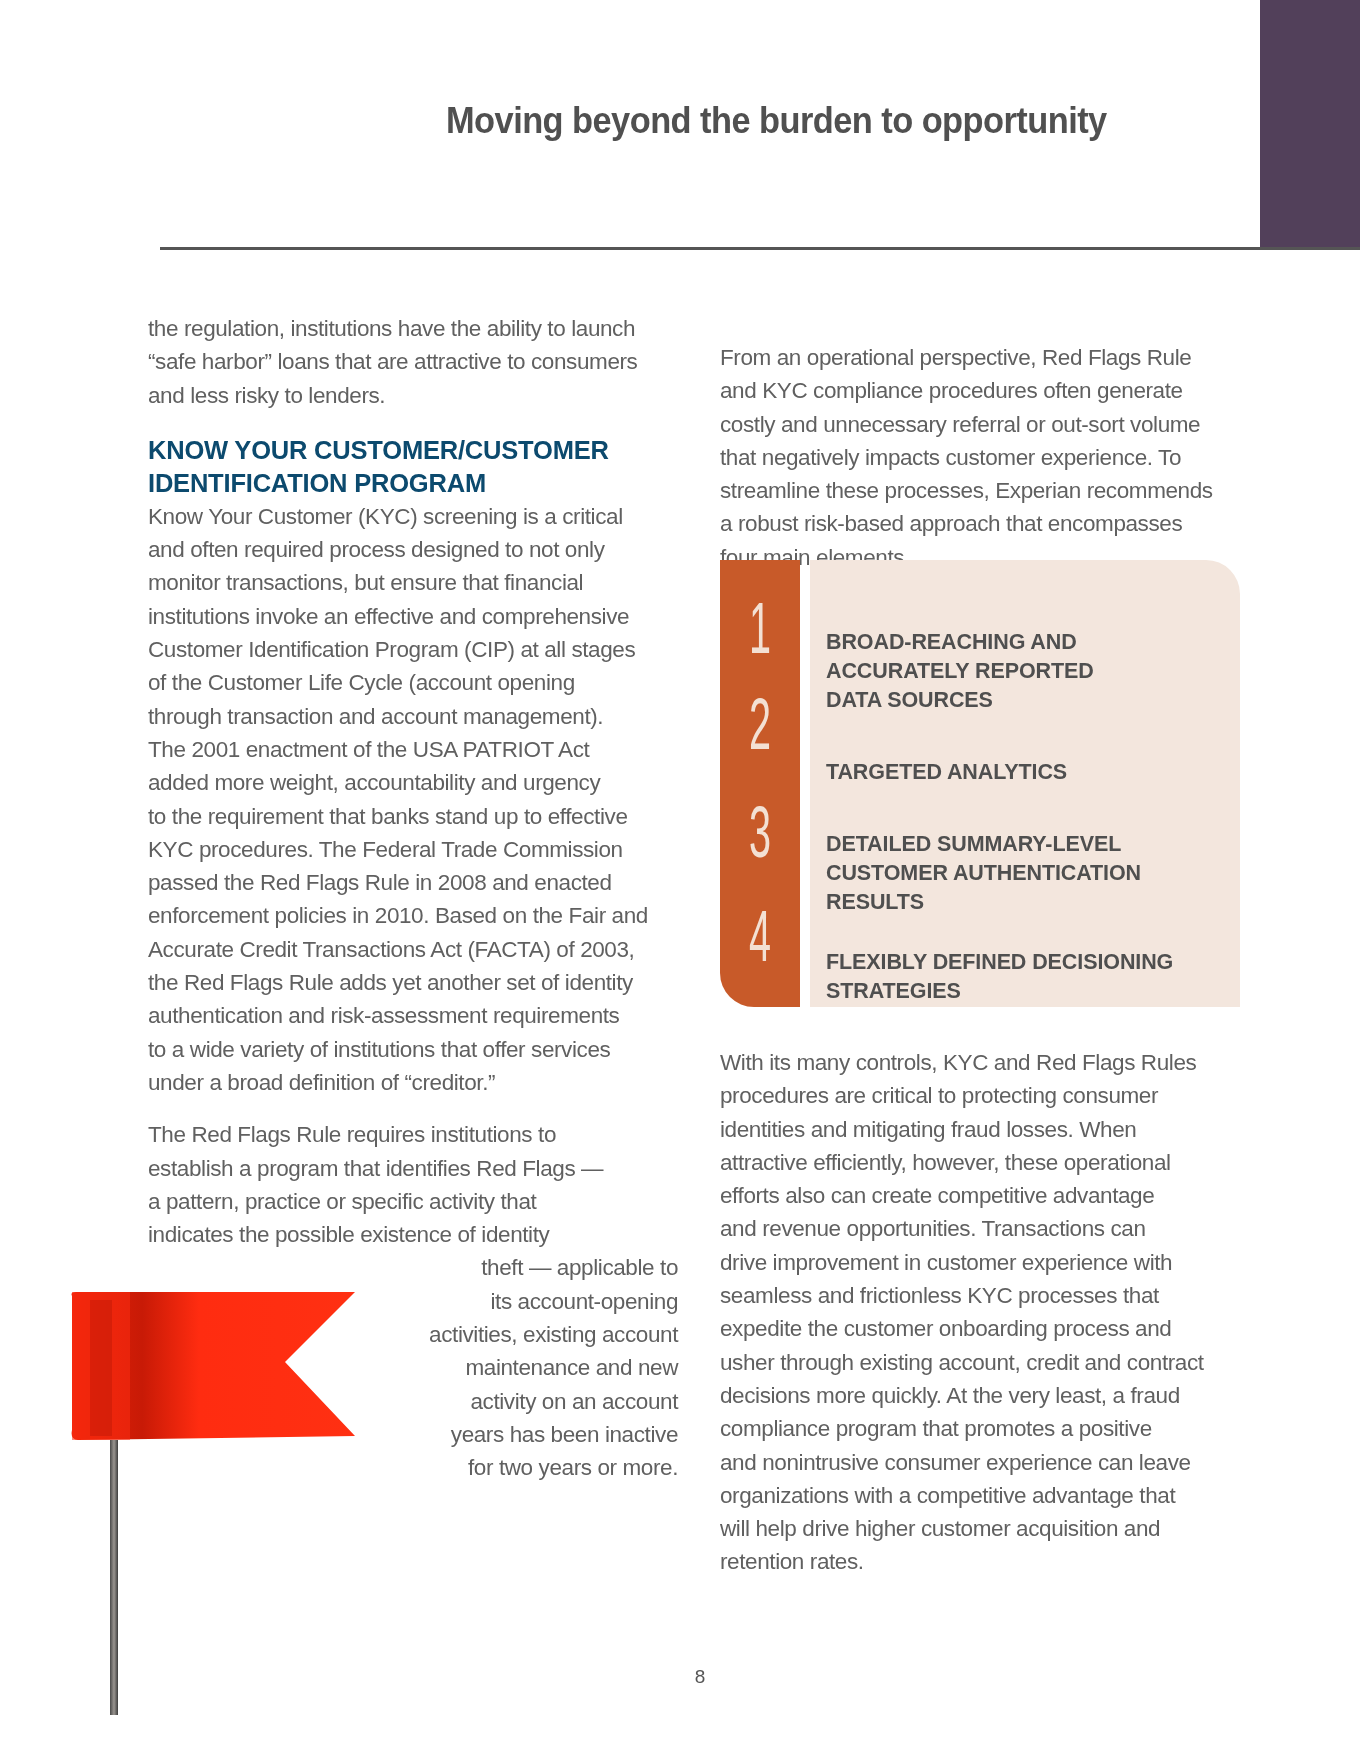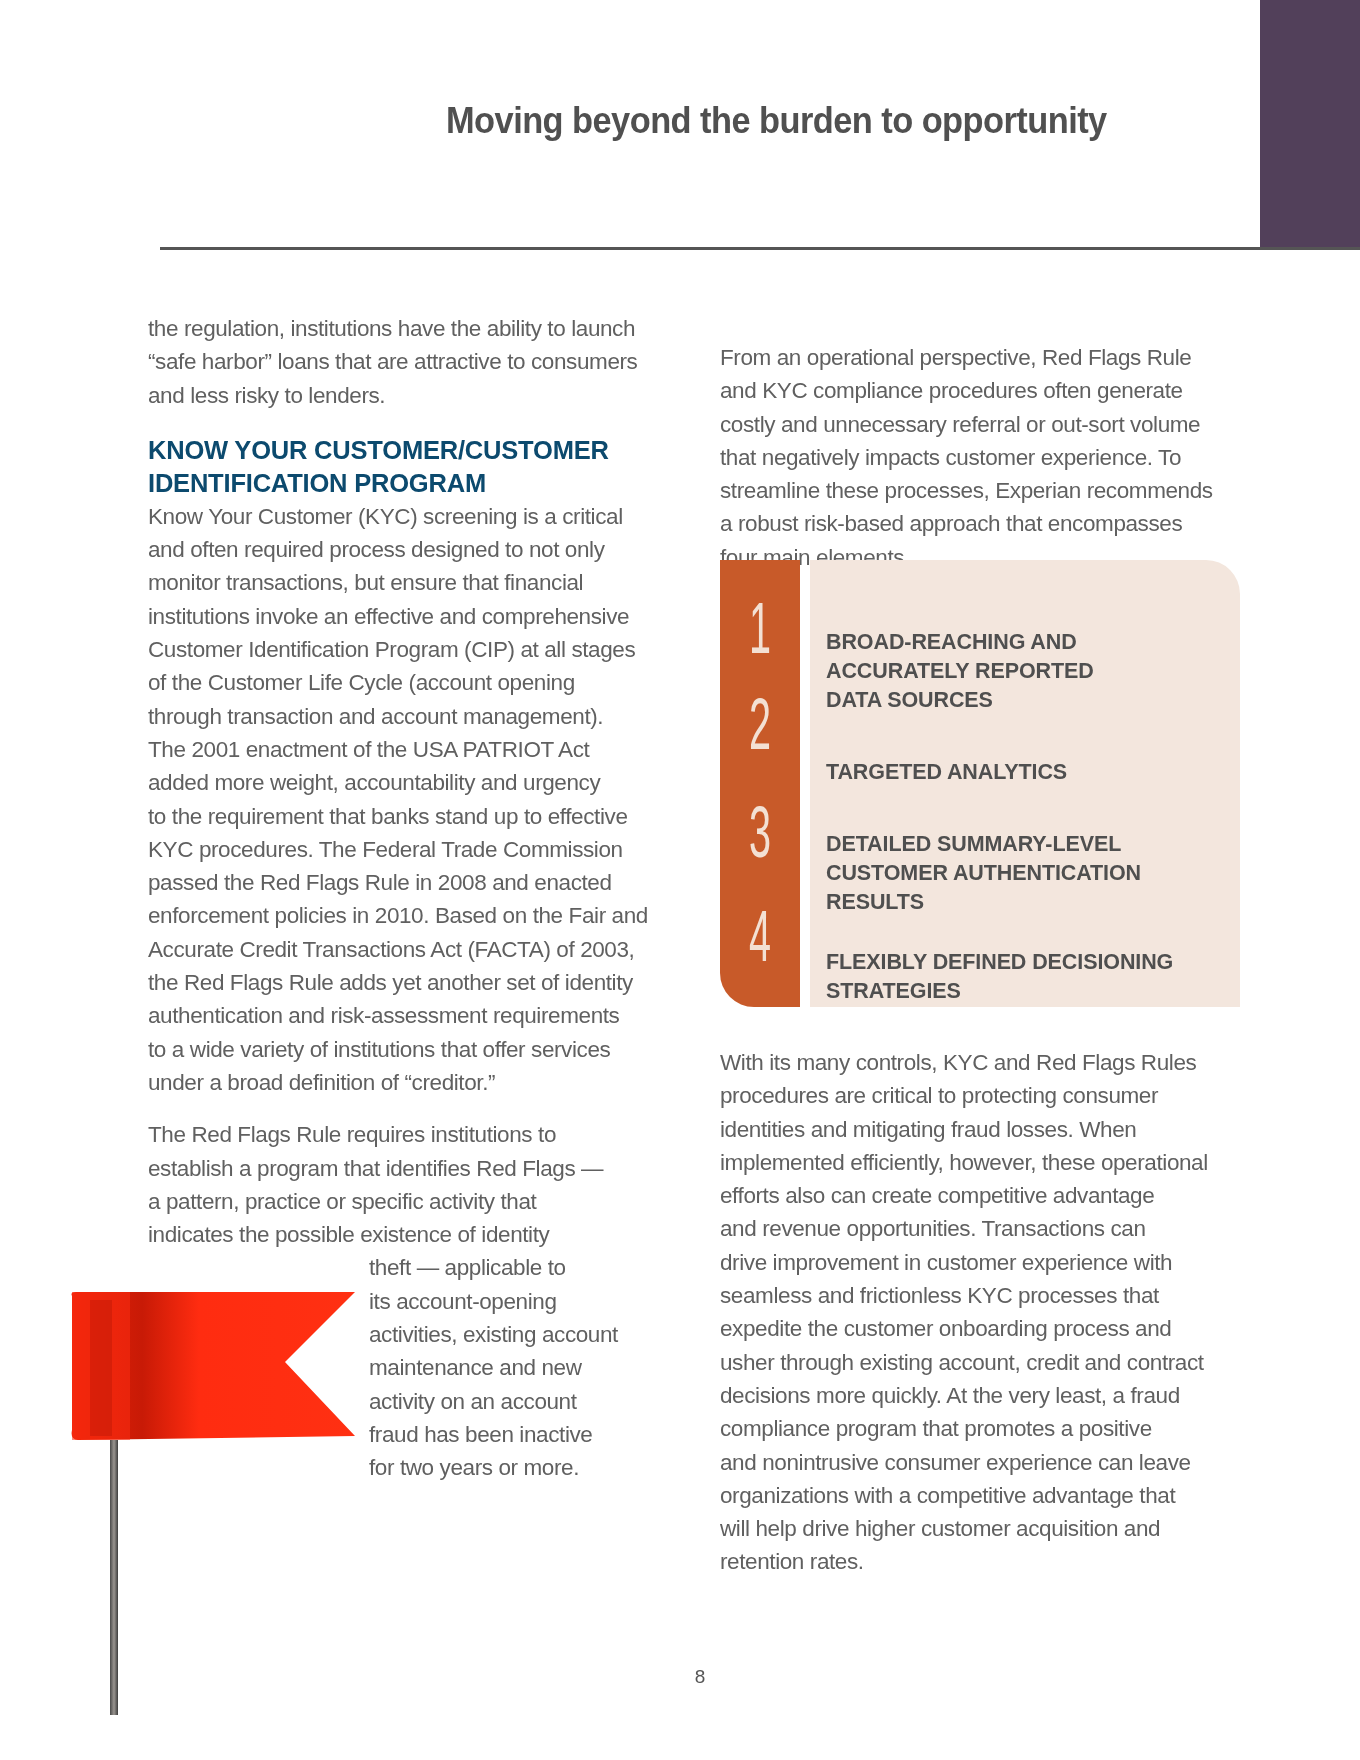--- a/index.html
+++ b/index.html
@@ -10,21 +10,21 @@
   .header-rule { position: absolute; left: 160px; top: 247px; width: 1200px; height: 3px; background: #555555; }
   .page-title { position: absolute; left: 446px; top: 100px; font-size: 37px; font-weight: bold; color: #505050; letter-spacing: -0.6px; transform: scaleX(0.93); transform-origin: left top; white-space: nowrap; }
 
   .col { position: absolute; font-size: 22.5px; line-height: 33.3px; color: #606060; letter-spacing: -0.4px; }
   .col p { white-space: nowrap; }
   .col-left { left: 148px; top: 312px; width: 530px; }
   .col-right { left: 720px; top: 312px; width: 520px; margin-top: 29px; }
 
   .section-heading { font-weight: bold; font-size: 25.5px; line-height: 33px; color: #0c4a6e; margin-top: 22px; letter-spacing: -0.2px; }
   .para-gap { height: 19px; }
-  .indent { padding-left: 221px; }
+  .indent { padding-left: 221px; text-align: right; }
 
   .elements-box { position: absolute; left: 720px; top: 560px; width: 520px; height: 447px; }
   .num-strip { position: absolute; left: 0; top: 0; width: 80px; height: 447px; background: #c85a29; border-bottom-left-radius: 34px; }
   .items-panel { position: absolute; left: 90px; top: 0; width: 430px; height: 447px; background: #f3e6dd; border-top-right-radius: 34px; }
   .num { position: absolute; left: 0; width: 80px; text-align: center; color: #f3e0d3; font-family: "Liberation Sans", sans-serif; font-size: 72px; line-height: 72px; transform: scaleX(0.55); }
   .item-label { position: absolute; left: 106px; font-weight: bold; font-size: 21.5px; line-height: 29px; color: #4f4f4f; white-space: pre-line; letter-spacing: -0.1px; margin-top: 40px; }
 
   .page-number { position: absolute; left: 690px; top: 1666px; width: 20px; text-align: center; font-size: 19px; color: #555; }
 
   .flag-image { position: absolute; left: 60px; top: 1280px; width: 310px; height: 450px; }
@@ -70,21 +70,21 @@
   <div>
     <p>The Red Flags Rule requires institutions to</p>
     <p>establish a program that identifies Red Flags —</p>
     <p>a pattern, practice or specific activity that</p>
     <p>indicates the possible existence of identity</p>
     <p class="indent">theft — applicable to</p>
     <p class="indent">its account-opening</p>
     <p class="indent">activities, existing account</p>
     <p class="indent">maintenance and new</p>
     <p class="indent">activity on an account</p>
-    <p class="indent">fraud has been inactive</p>
+    <p class="indent">years has been inactive</p>
     <p class="indent">for two years or more.</p>
   </div>
 </div>
 
 <svg class="flag-image" viewBox="0 0 310 450">
   <defs>
     <linearGradient id="pinGrad" x1="0" x2="1" y1="0" y2="0">
       <stop offset="0" stop-color="#4a4a4a"></stop>
       <stop offset="0.5" stop-color="#9a9590"></stop>
       <stop offset="1" stop-color="#3c3c3c"></stop>
@@ -130,21 +130,21 @@
 CUSTOMER AUTHENTICATION
 RESULTS</div>
   <div class="item-label" style="top:348px">FLEXIBLY DEFINED DECISIONING
 STRATEGIES</div>
 </div>
 
 <div class="col" style="left:720px; top:1046px; width:520px;">
   <p>With its many controls, KYC and Red Flags Rules</p>
   <p>procedures are critical to protecting consumer</p>
   <p>identities and mitigating fraud losses. When</p>
-  <p>implemented efficiently, however, these operational</p>
+  <p>attractive efficiently, however, these operational</p>
   <p>efforts also can create competitive advantage</p>
   <p>and revenue opportunities. Transactions can</p>
   <p>drive improvement in customer experience with</p>
   <p>seamless and frictionless KYC processes that</p>
   <p>expedite the customer onboarding process and</p>
   <p>usher through existing account, credit and contract</p>
   <p>decisions more quickly. At the very least, a fraud</p>
   <p>compliance program that promotes a positive</p>
   <p>and nonintrusive consumer experience can leave</p>
   <p>organizations with a competitive advantage that</p>

